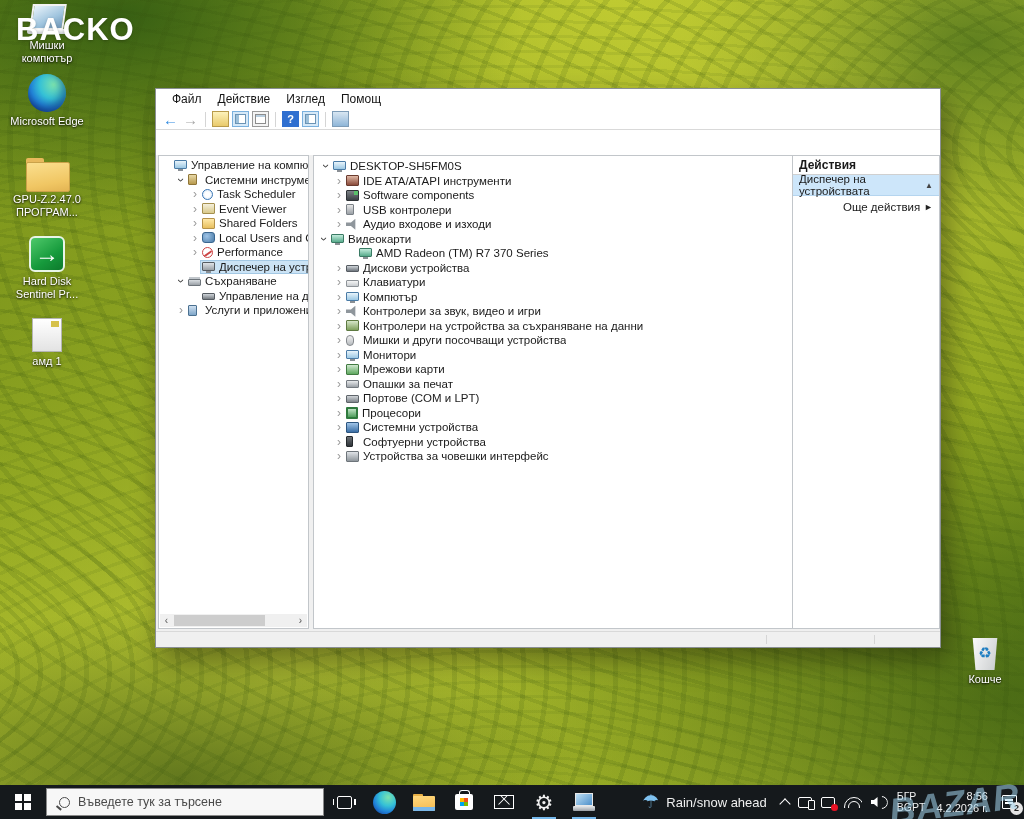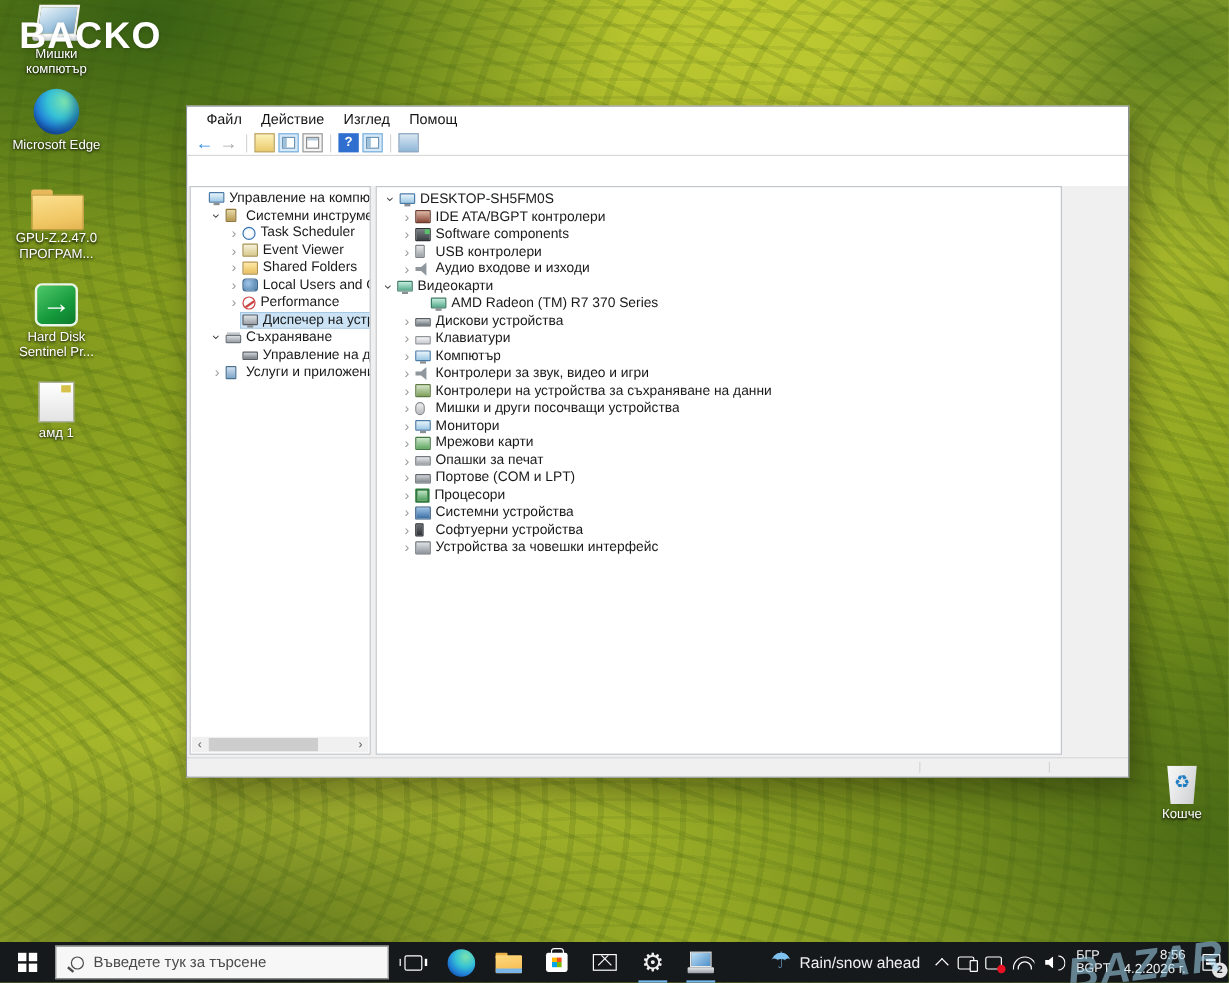--- a/index.html
+++ b/index.html
@@ -352,21 +352,21 @@
             <span class="exp exp-open">›</span>
             <span class="hlwrap">
               <span class="tico tico-computer"></span>
               <span class="tlbl">DESKTOP-SH5FM0S</span>
             </span>
           </div>
           <div class="trow" style="padding-left: 19px;">
             <span class="exp exp-closed">›</span>
             <span class="hlwrap">
               <span class="tico tico-ide"></span>
-              <span class="tlbl">IDE ATA/BGPT контролери</span>
+              <span class="tlbl">IDE ATA/ATAPI инструменти</span>
             </span>
           </div>
           <div class="trow" style="padding-left: 19px;">
             <span class="exp exp-closed">›</span>
             <span class="hlwrap">
               <span class="tico tico-swcomp"></span>
               <span class="tlbl">Software components</span>
             </span>
           </div>
           <div class="trow" style="padding-left: 19px;">
@@ -491,20 +491,31 @@
           <div class="trow" style="padding-left: 19px;">
             <span class="exp exp-closed">›</span>
             <span class="hlwrap">
               <span class="tico tico-hid"></span>
               <span class="tlbl">Устройства за човешки интерфейс</span>
             </span>
           </div>
         </div>
     </div>
 
+    <div class="pane pane-right">
+      <div class="actions-hdr">Действия</div>
+      <div class="actions-group">
+        <span>Диспечер на устройствата</span>
+        <span class="arr">▲</span>
+      </div>
+      <div class="actions-more">
+        <span>Още действия</span>
+        <span class="arr">►</span>
+      </div>
+    </div>
   </div>
 
   <div class="statusbar">
     <span class="st-sep" style="left:610px"></span>
     <span class="st-sep" style="left:718px"></span>
   </div>
 </div>
 
 <div class="taskbar">
   <div class="startbtn">

